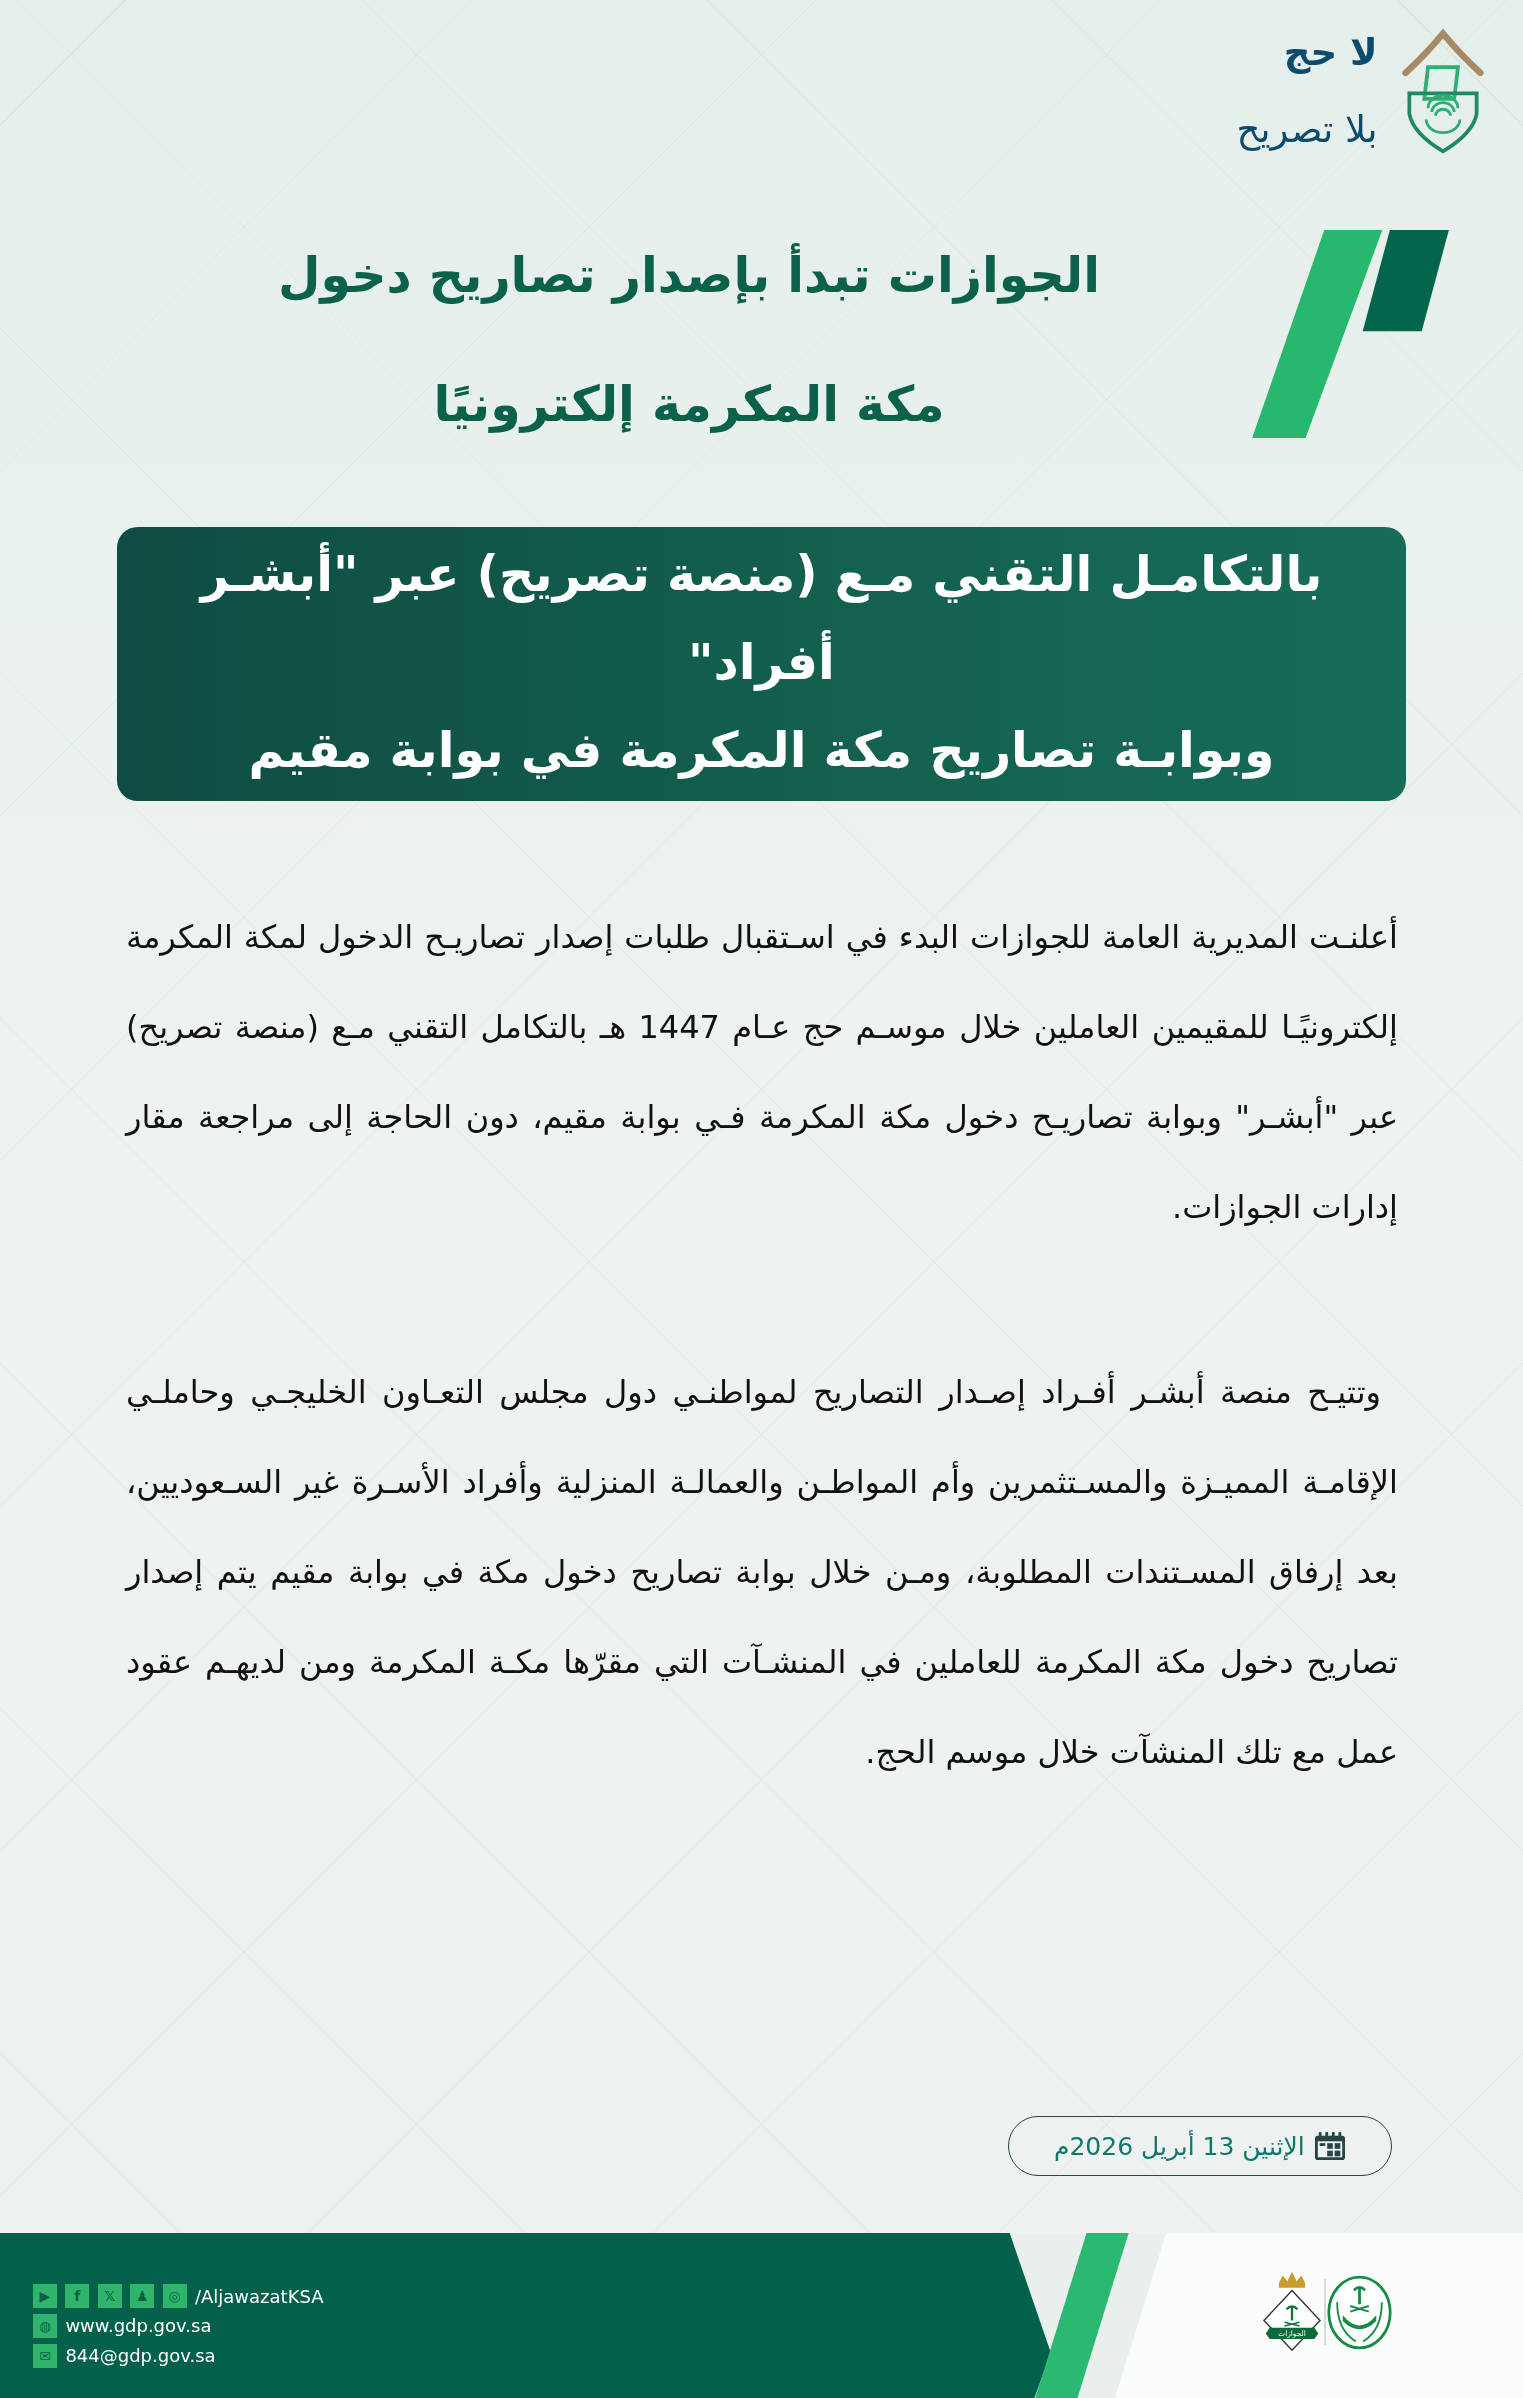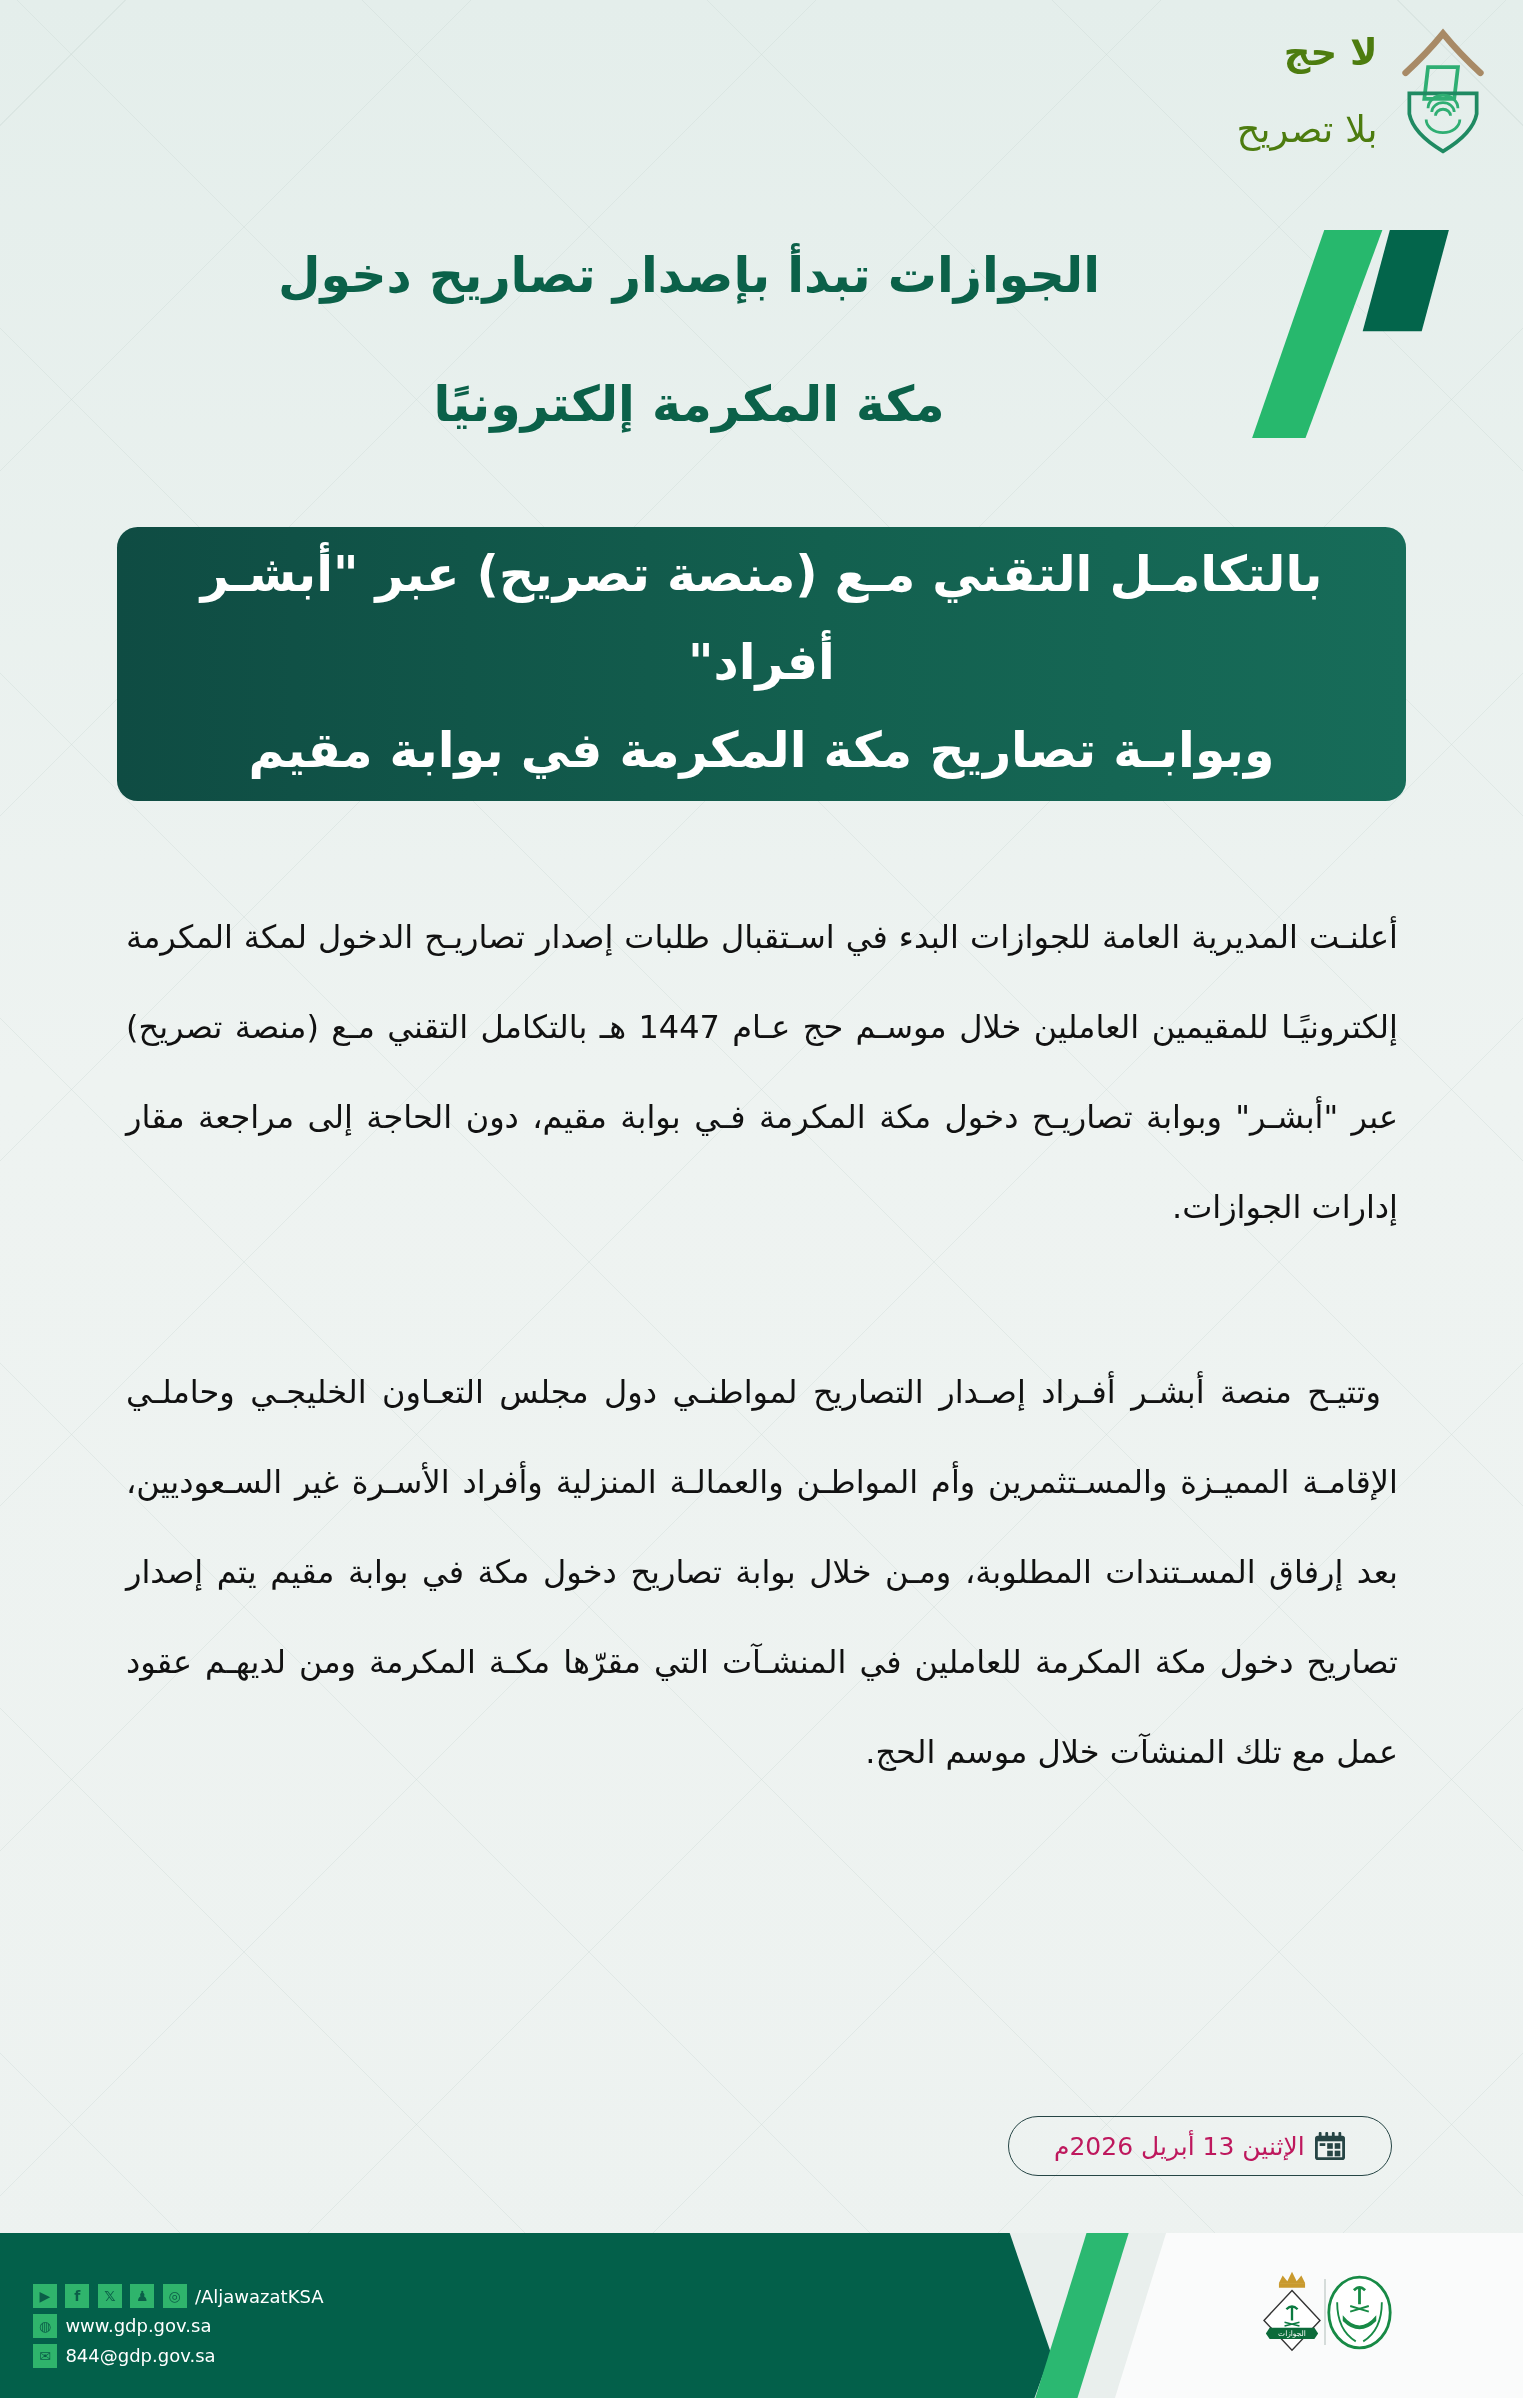--- a/index.html
+++ b/index.html
@@ -13,21 +13,21 @@
     position: absolute; inset: 0;
     background-image:
       repeating-linear-gradient(45deg, rgba(200,214,210,0.35) 0 0.9px, transparent 0.9px 244px),
       repeating-linear-gradient(-45deg, rgba(200,214,210,0.35) 0 0.9px, transparent 0.9px 244px);
     pointer-events: none;
   }
 
   
   .brand { position: absolute; top: 26px; right: 37px; display: flex; align-items: center; gap: 22.5px; direction: rtl; }
   .brand-mark { width: 86px; height: 131px; }
-  .brand-text { text-align: right; color: #4d7c0f; line-height: 1.05; font-weight: bold; }
+  .brand-text { text-align: right; color: #0c4a6e; line-height: 1.05; font-weight: bold; }
   .brand-text .l1 { font-size: 37px; display: block; }
   .brand-text .l2 { font-size: 37px; display: block; font-weight: normal; margin-top: 38px; }
 
   
   .title-bars { position: absolute; top: 230px; left: 1252px; width: 197px; height: 208px; }
   .headline {
     position: absolute; top: 211px; right: 272px; width: 1124px;
     direction: rtl; text-align: center;
     color: #0b6149; font-weight: bold; font-size: 49px; line-height: 129px;
   }
@@ -49,21 +49,21 @@
     color: #111; font-size: 32px; line-height: 90px;
   }
   .para.p1 { top: 892px; }
   .para.p2 { top: 1347px; text-indent: 17px; }
 
   
   .date-pill {
     position: absolute; top: 2116px; left: 1008px; width: 384px; height: 60px;
     border: 1.9px solid #264545; border-radius: 30px;
     direction: rtl; display: flex; align-items: center; justify-content: center; gap: 9.4px;
-    color: #be185d; font-size: 25px;
+    color: #0f766e; font-size: 25px;
   }
   .cal-icon { width: 32px; height: 30px; }
 
   
   .footer { position: absolute; left: 0; top: 2233px; width: 1523px; height: 166px; overflow: hidden; }
   .footer svg.bg { position: absolute; inset: 0; }
   .contacts { position: absolute; left: 33px; top: 49px; color: #ffffff; font-size: 18px; }
   .contact-row { display: flex; align-items: center; gap: 8.4px; height: 28px; margin-bottom: 1.9px; }
   .sq {
     width: 24px; height: 24px; background: #2fb46c; display: inline-flex;

